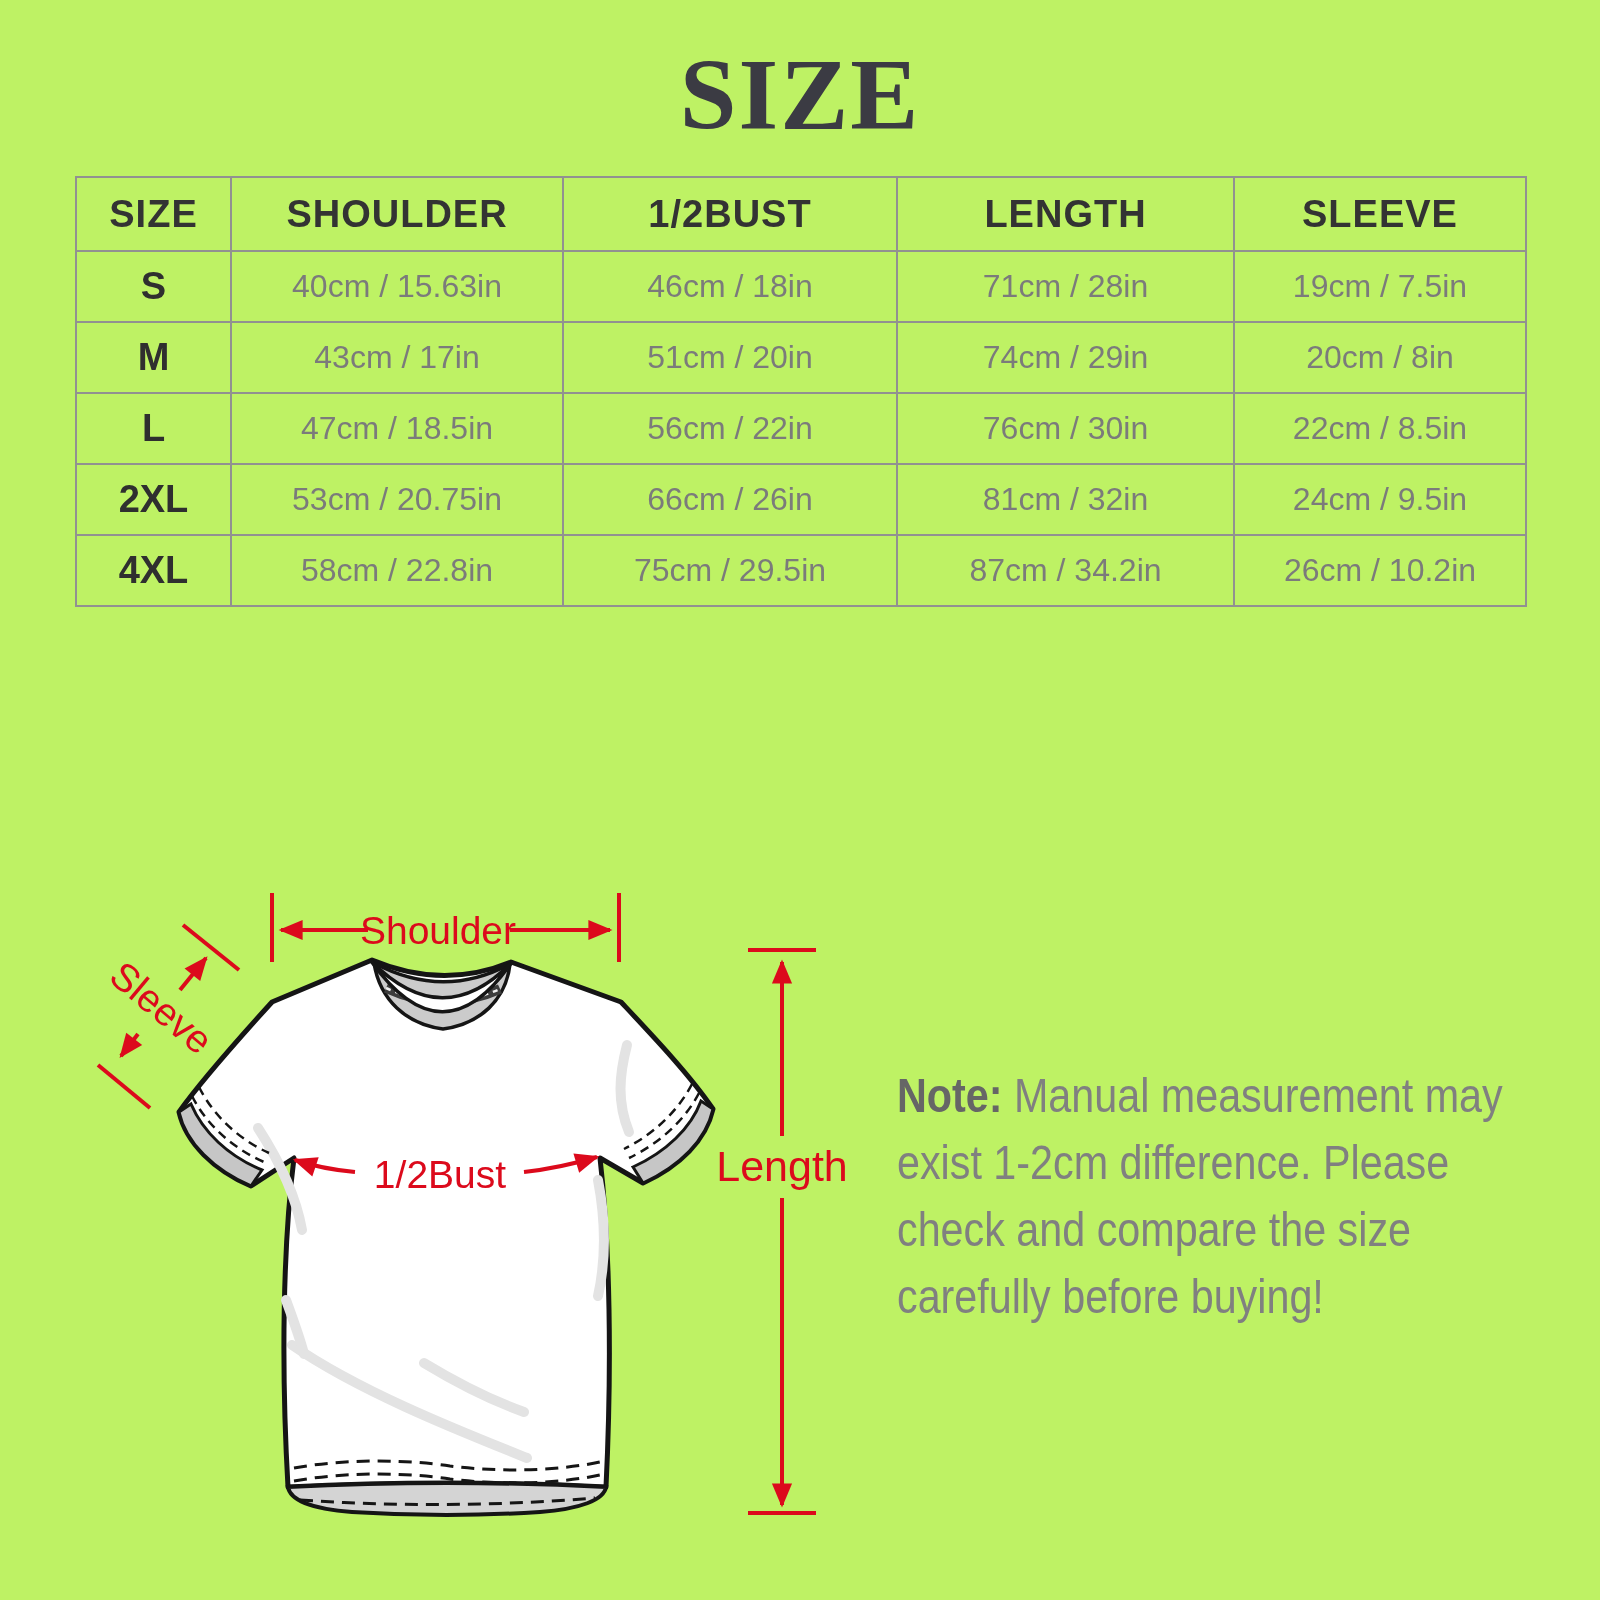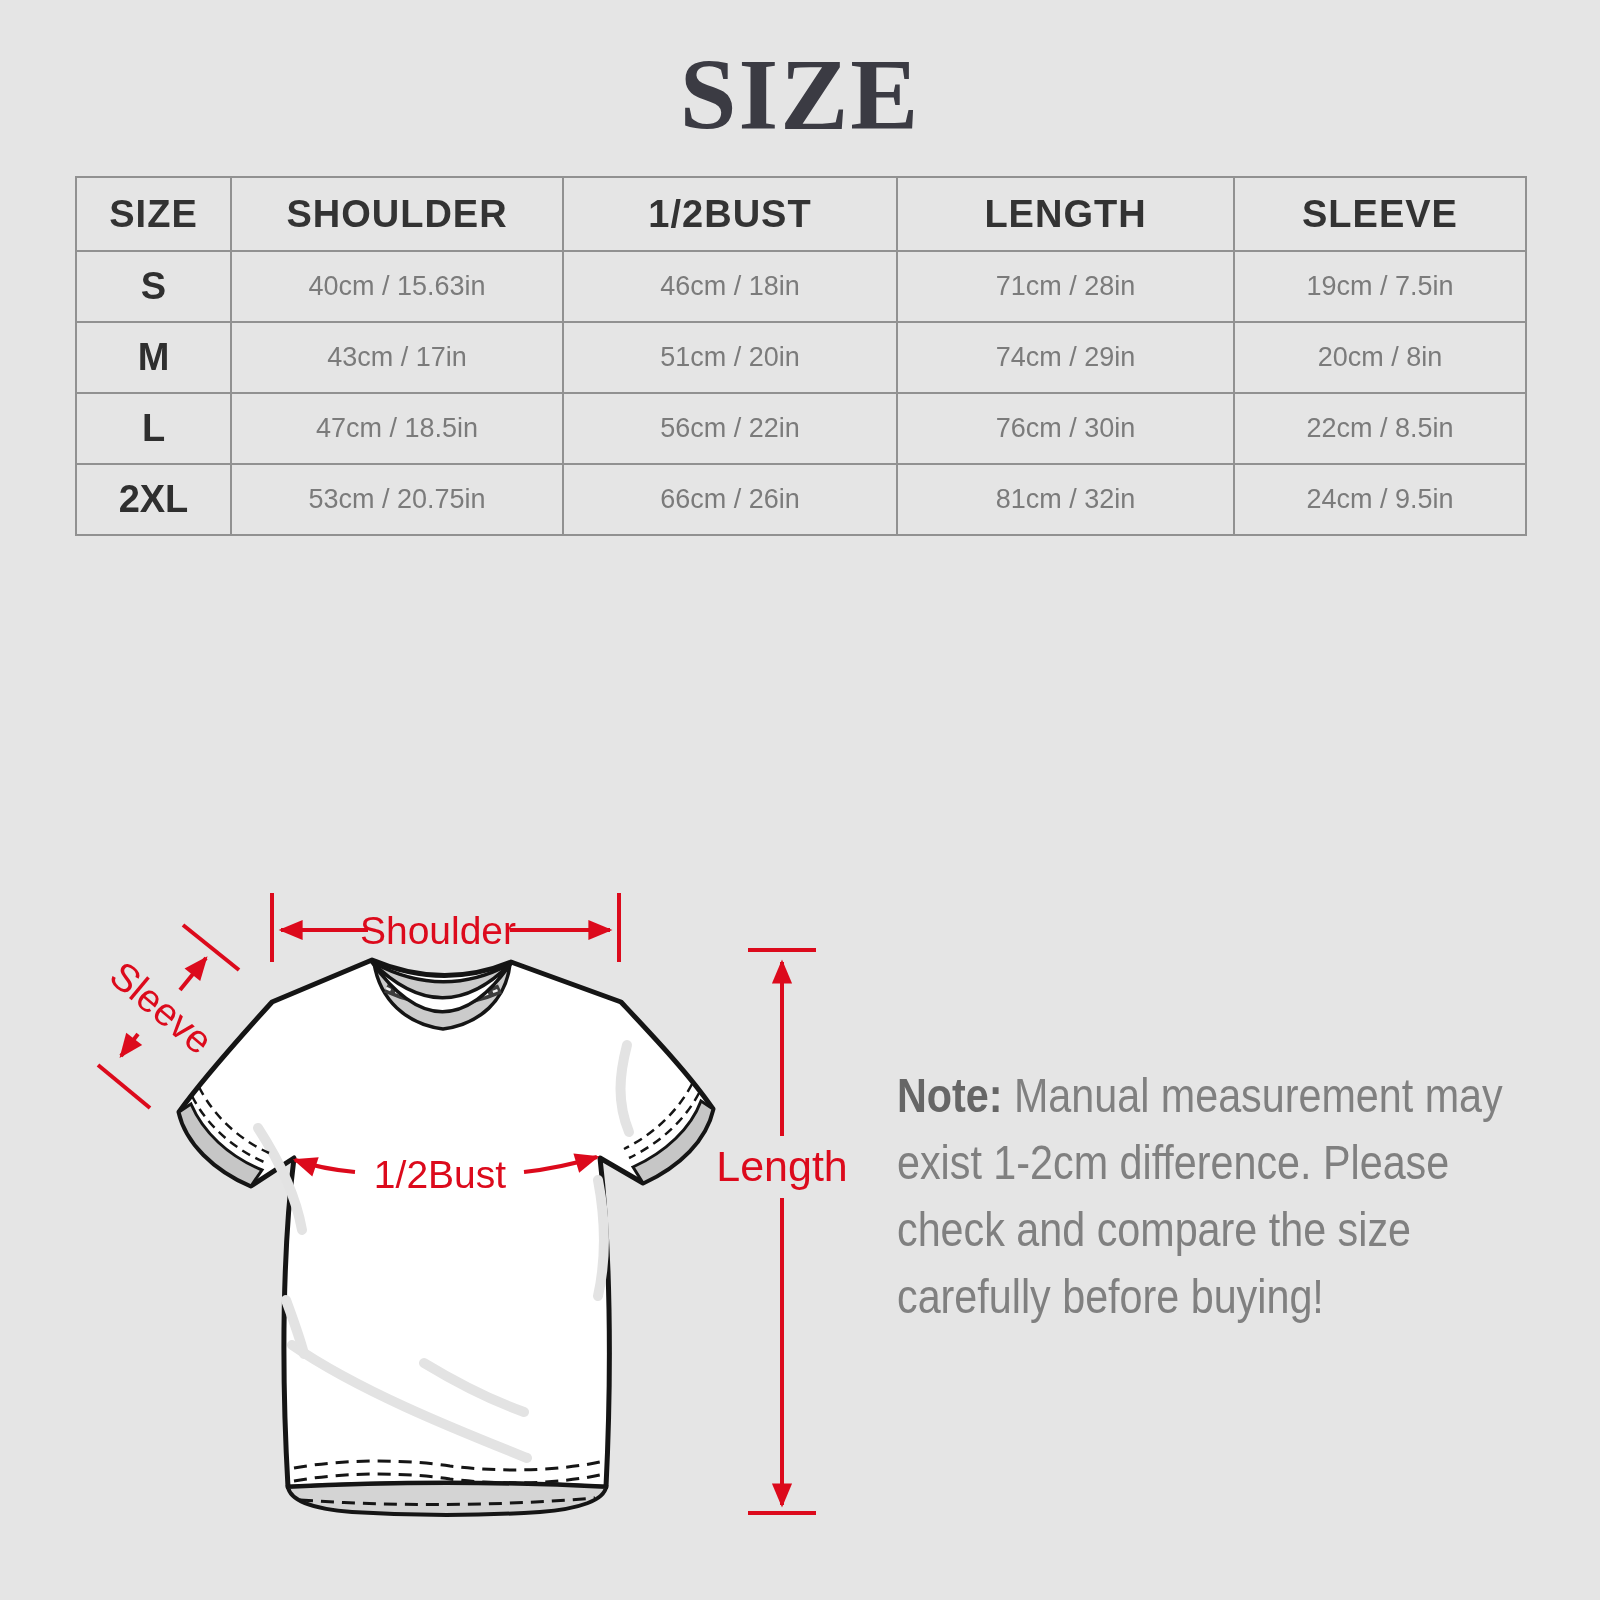--- a/index.html
+++ b/index.html
@@ -1,36 +1,36 @@
 <!DOCTYPE html>
 <html><head>
 <meta charset="utf-8">
 <style>
   html,body{margin:0;padding:0;background:#ffffff;}
   .page{
-    position:relative;width:1600px;height:1600px;background:#e5e5e5;overflow:hidden;
+    position:relative;width:1600px;height:1600px;background:#bef264;overflow:hidden;
     font-family:"Liberation Sans","DejaVu Sans",sans-serif;
   }
   .title{
     position:absolute;left:0;top:36px;width:1600px;margin:0;
     text-align:center;font-family:"Liberation Serif","DejaVu Serif",serif;
     font-size:102px;font-weight:bold;color:#3b3b43;letter-spacing:2px;
   }
   table.size-table{
     position:absolute;left:75px;top:176px;width:1450px;
     border-collapse:collapse;table-layout:fixed;
   }
   table.size-table th,table.size-table td{
     border:2px solid #919191;text-align:center;vertical-align:middle;padding:0;
   }
   table.size-table th{
     height:72px;font-size:38px;font-weight:bold;color:#333333;letter-spacing:1px;
   }
   td.size-col{height:69px;font-size:38px;font-weight:bold;color:#2f2f2f;}
-  td.val{height:69px;font-size:27px;font-weight:normal;color:#7b7b7b;}
+  td.val{height:69px;font-size:32px;font-weight:normal;color:#7b7b7b;}
   svg.diagram{position:absolute;left:0;top:0;width:1600px;height:1600px;}
   .red-label{font-family:"Liberation Sans","DejaVu Sans",sans-serif;fill:#dc0a1c;}
   .note{
     position:absolute;left:897px;top:1062px;width:720px;
     font-size:48px;line-height:67px;color:#808080;
     transform:scaleX(0.86);transform-origin:0 0;white-space:nowrap;
   }
   .note b{font-weight:bold;color:#666666;}
 </style>
 </head>
@@ -78,20 +78,27 @@
         <td class="val">56cm / 22in</td>
         <td class="val">76cm / 30in</td>
         <td class="val">22cm / 8.5in</td>
       </tr>
       <tr>
         <td class="size-col">2XL</td>
         <td class="val">53cm / 20.75in</td>
         <td class="val">66cm / 26in</td>
         <td class="val">81cm / 32in</td>
         <td class="val">24cm / 9.5in</td>
+      </tr>
+      <tr>
+        <td class="size-col">4XL</td>
+        <td class="val">58cm / 22.8in</td>
+        <td class="val">75cm / 29.5in</td>
+        <td class="val">87cm / 34.2in</td>
+        <td class="val">26cm / 10.2in</td>
       </tr>
     </tbody>
   </table>
 
   <svg class="diagram" viewBox="0 0 1600 1600">
     <defs>
       <marker id="arr" viewBox="0 0 10 10" refX="9" refY="5" markerWidth="7" markerHeight="6" orient="auto-start-reverse">
         <path d="M0,0.8 L10,5 L0,9.2 Z" fill="#dc0a1c"></path>
       </marker>
     </defs>

